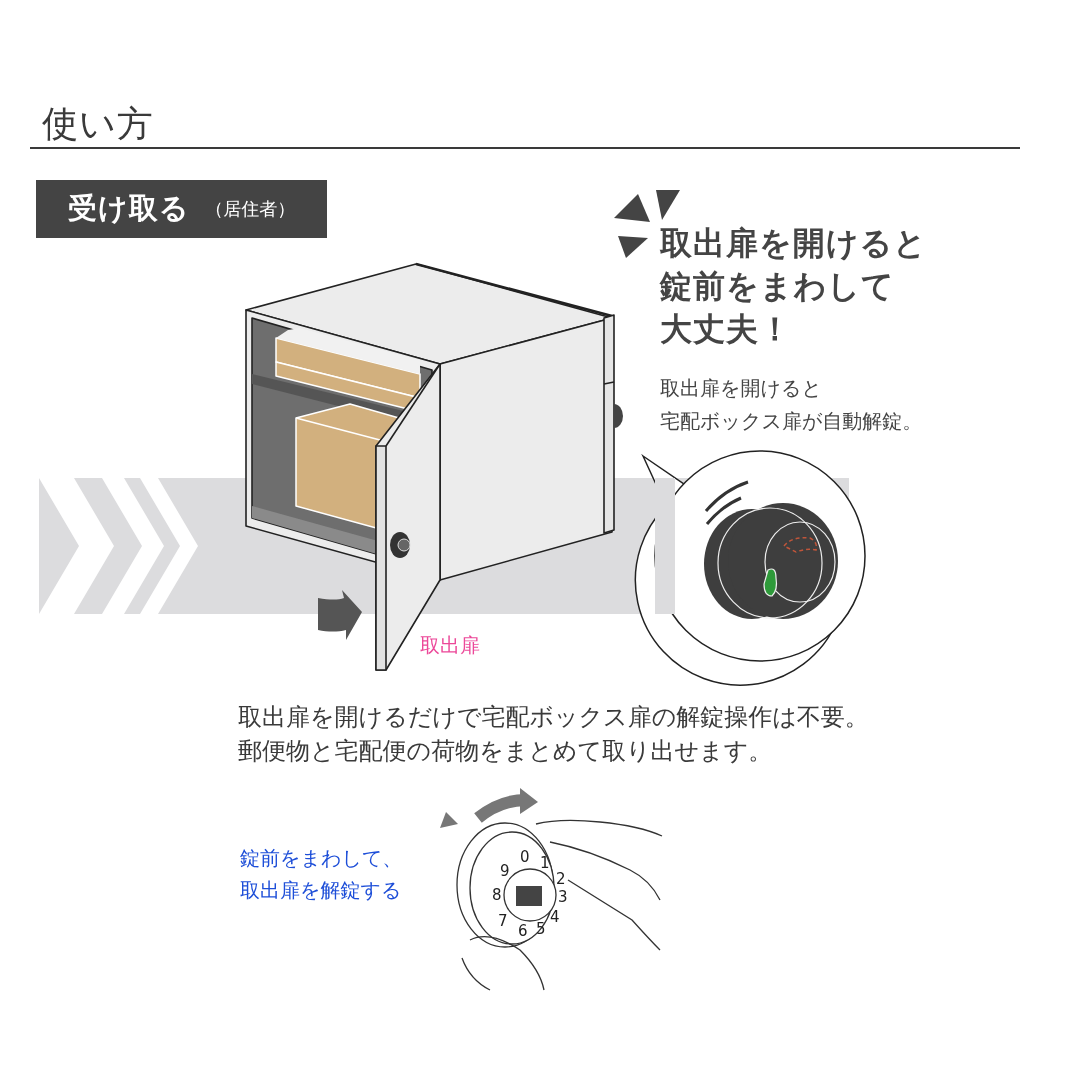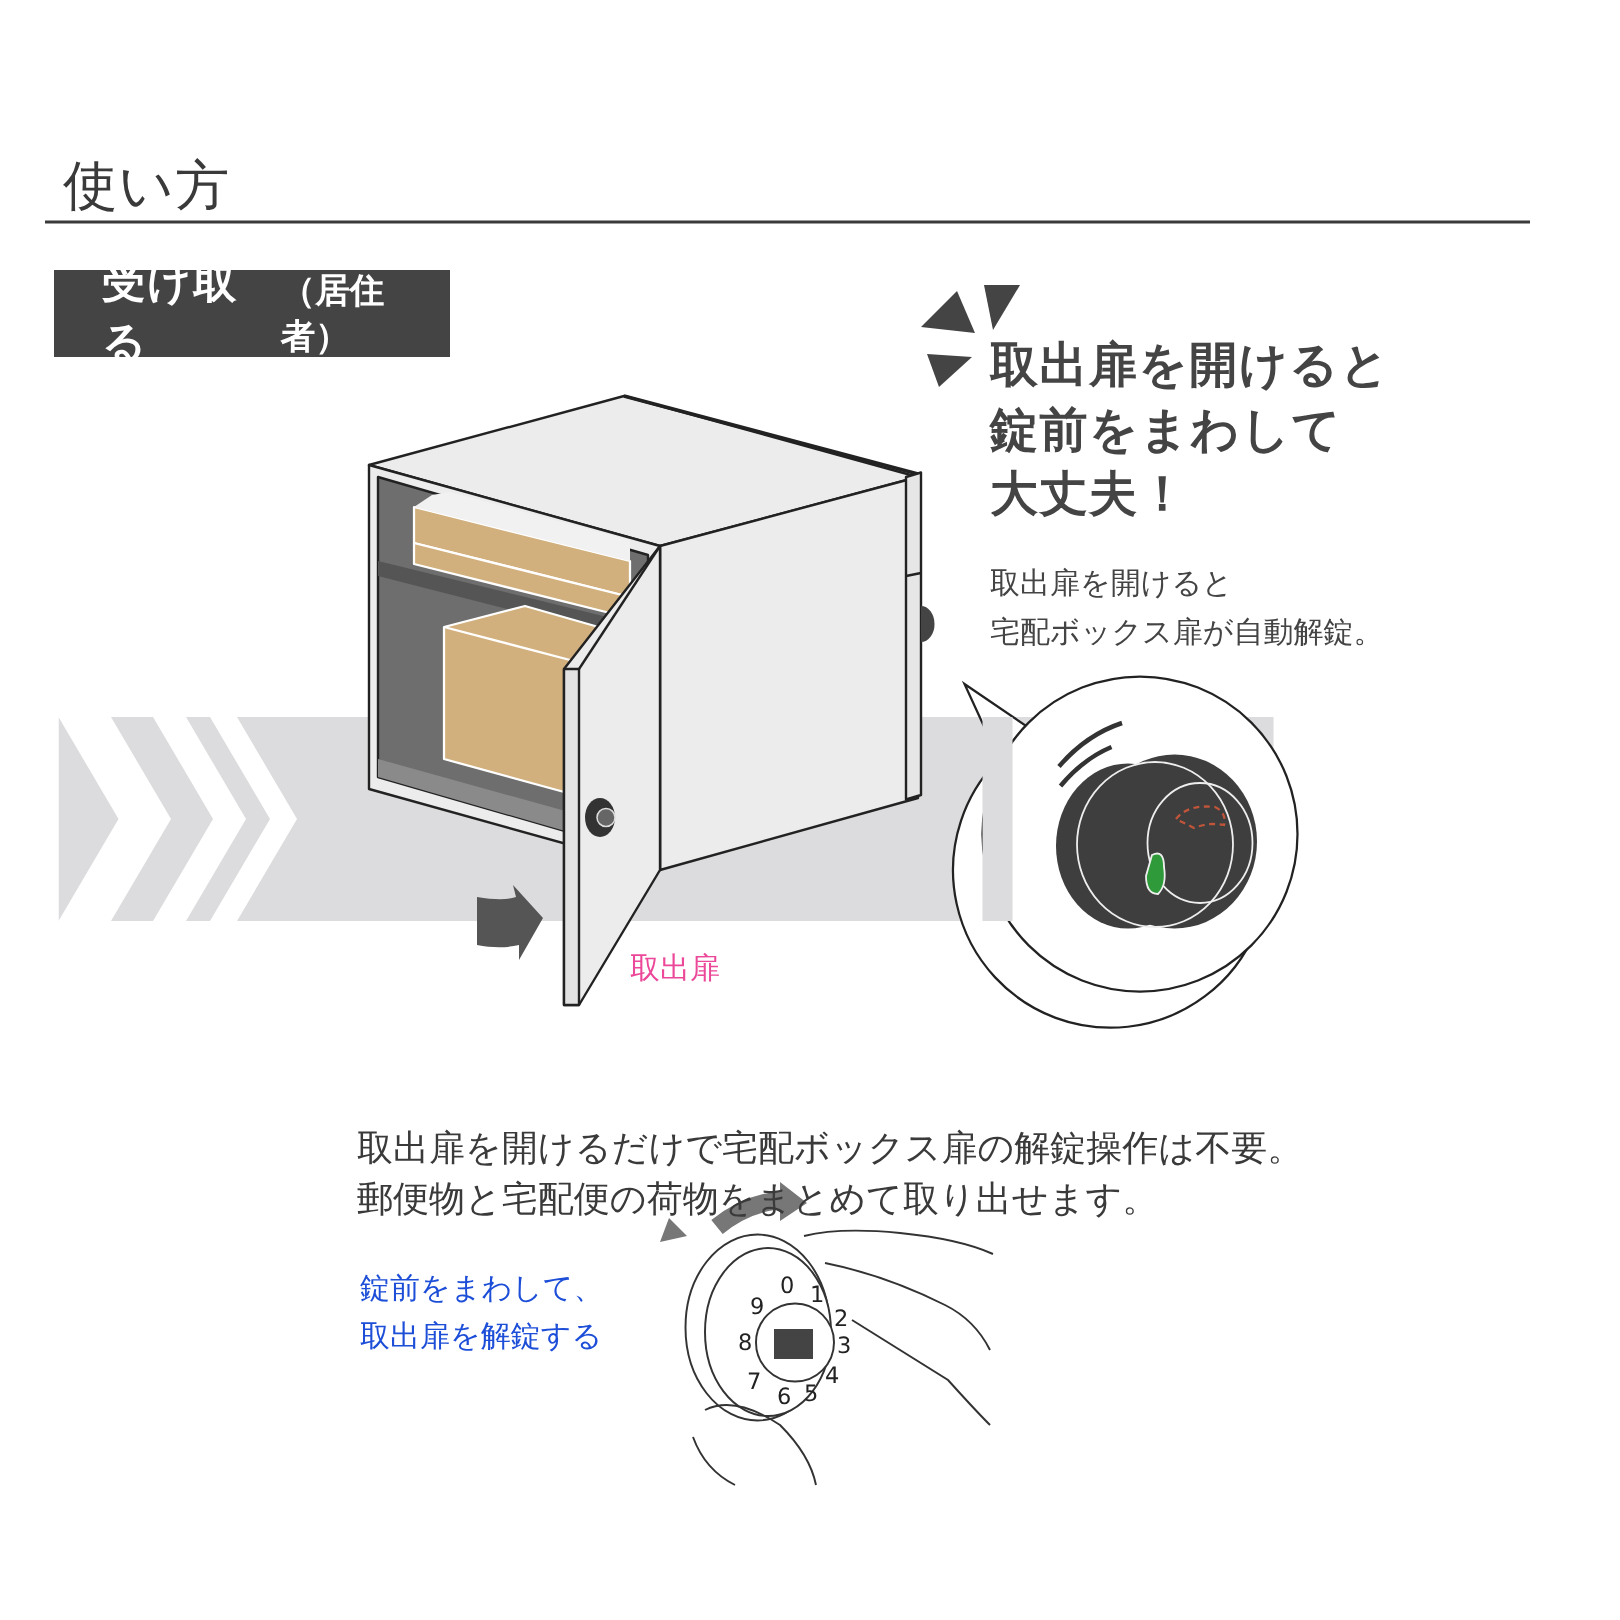--- a/index.html
+++ b/index.html
@@ -1,27 +1,27 @@
 <!DOCTYPE html>
 <html><head>
   <meta charset="utf-8">
   <style>
     * { margin:0; padding:0; box-sizing:border-box; }
     html, body { width:1080px; height:1080px; background:#ffffff; overflow:hidden; }
     body { position:relative; font-family:"DejaVu Sans", "Liberation Sans", sans-serif; color:#3c3c3c; }
     .abs { position:absolute; }
     .page-title { left:42px; top:100px; font-size:36px; color:#3a3a3a; letter-spacing:1px;text-align:center; }
     .title-rule { left:30px; top:147px; width:990px; height:2px; background:#3a3a3a; }
-    .section-tag { left:36px; top:180px; width:264px; height:58px; background:#444444; color:#fff; display:flex; align-items:center; padding-left:32px; }
+    .section-tag { left:36px; top:180px; width:291px; height:58px; background:#444444; color:#fff; display:flex; align-items:center; padding-left:32px;text-align:center; }
     .section-tag .main { font-size:29px; font-weight:bold; letter-spacing:1px; }
-    .section-tag .sub { font-size:23px; margin-left:0;font-weight:bold; }
+    .section-tag .sub { font-size:18px; margin-left:16px; }
     .headline { left:660px; top:222px; font-size:32px; line-height:43px; font-weight:bold; color:#444; letter-spacing:1px; }
     .subnote { left:660px; top:372px; font-size:20px; line-height:33px; color:#444; }
     .door-label { left:420px; top:632px; font-size:20px; color:#ec4899; }
-    .desc { left:238px; top:700px; font-size:24px; line-height:34px; color:#3a3a3a;margin-top:48px; }
+    .desc { left:238px; top:700px; font-size:24px; line-height:34px; color:#3a3a3a; }
     .lock-caption { left:240px; top:842px; font-size:20px; line-height:32px; color:#1d4ed8; }
     svg { position:absolute; left:0; top:0; }
   </style>
 </head>
 <body>
 
 <div class="abs page-title">使い方</div>
 <div class="abs title-rule"></div>
 
 <div class="abs section-tag">

